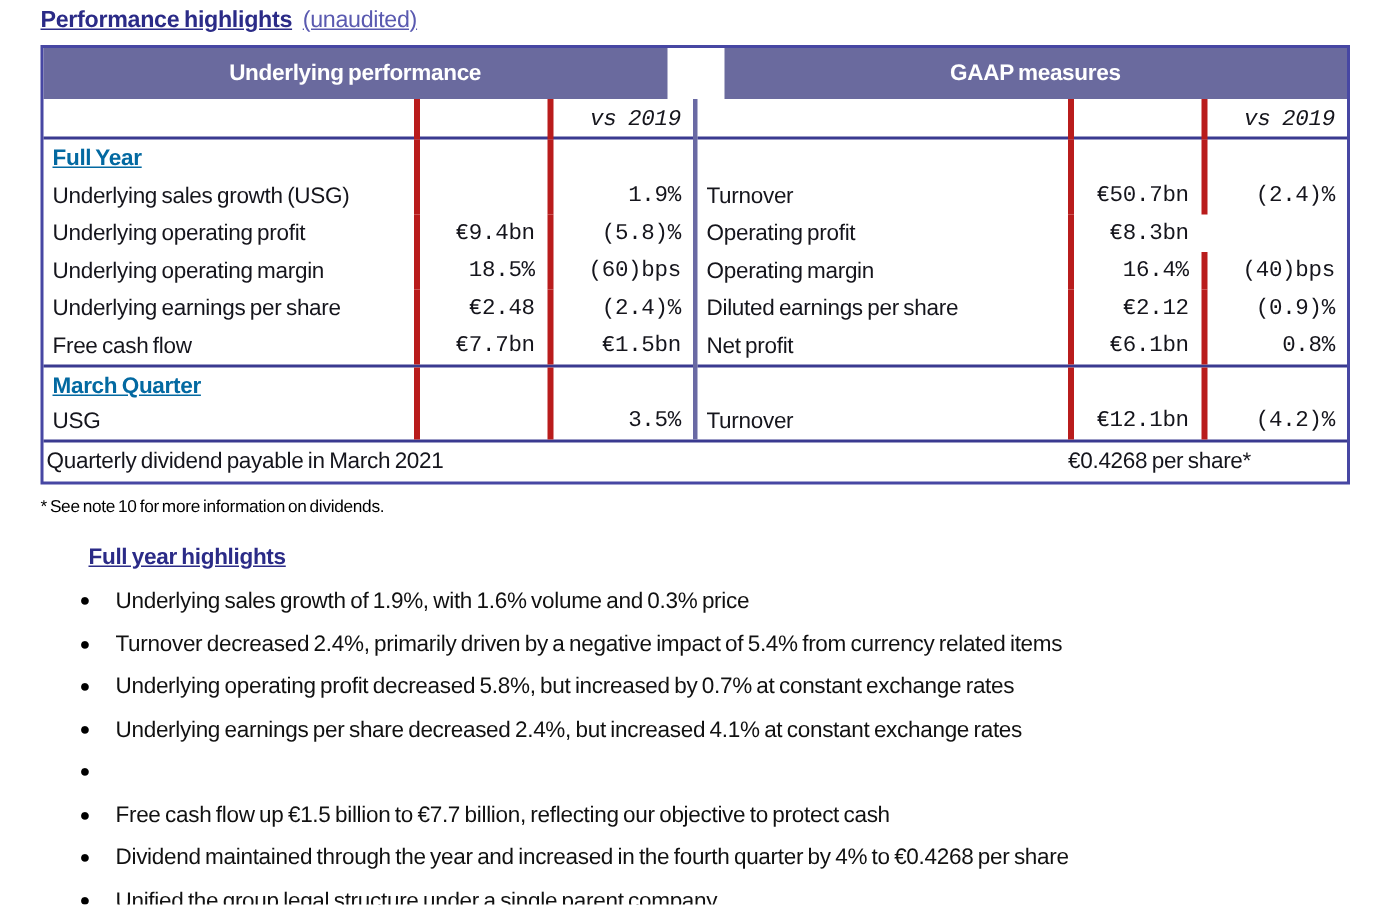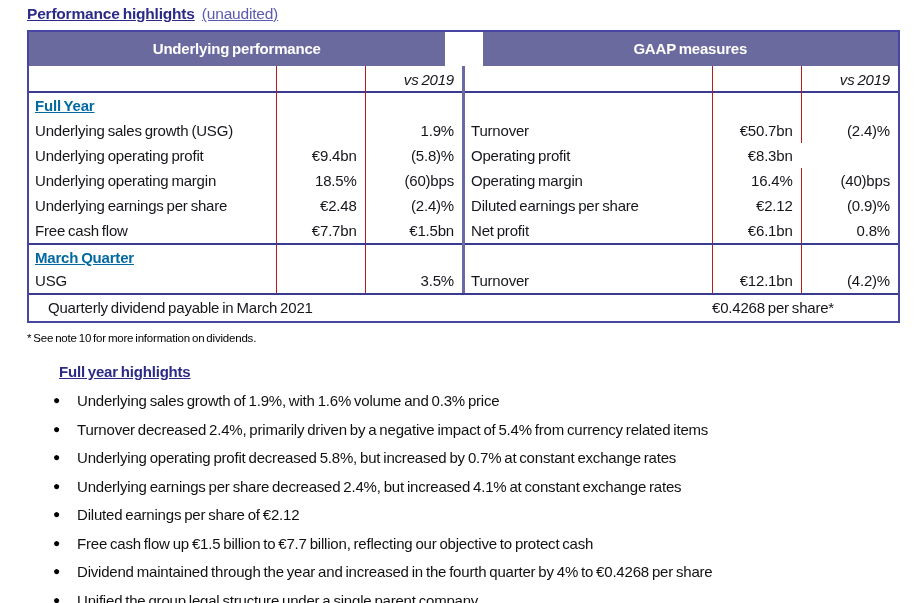--- a/index.html
+++ b/index.html
@@ -28,30 +28,30 @@
   }
   .hdr-gap { width: 4px; background: #ffffff; }
 
   .cols { display: flex; }
   .half { flex: 1; }
   .half-left { border-right: 3px solid #6a6aa4; }
 
   .vs-row, .t-row { display: grid; grid-template-columns: 57% 20.5% 22.5%; }
   .vs-row { height: 27px; line-height: 27px; border-bottom: 2px solid #3a3a90; font-size: 15px; }
   .vs-cell { font-style: italic; text-align: right; padding-right: 8px; }
-  .cell-border { border-left: 1px solid #b91c1c; }
+  .cell-border { border-left: 4px solid #b91c1c; font-family: Liberation Mono, monospace; }
 
   .t-row { height: 25px; line-height: 25px; font-size: 15px; }
   .t-label { padding-left: 6px; white-space: nowrap; overflow: hidden; }
   .t-val, .t-vs { text-align: right; padding-right: 8px; white-space: nowrap; }
   .row-sep { border-top: 2px solid #3a3a90; }
   .section-label { color: #0369a1; font-weight: bold; text-decoration: underline; }
 
   .dividend { display: flex; border-top: 2px solid #3a3a90; height: 28px; line-height: 26px; font-size: 15px; }
-  .div-label { padding-left: 19px; flex: 1; }
+  .div-label { padding-left: 2px; flex: 1; }
   .div-value { width: 250px; text-align: center; }
 
   .footnote { font-size: 11.5px; margin-top: 9px; color: #000; }
 
   .fyh-heading {
     margin-top: 19px; font-size: 15px; font-weight: bold;
     color: #2b2b87; text-decoration: underline; margin-left: 32px;
   }
 
   .bullets { margin-top: 12px; }
@@ -199,21 +199,20 @@
     <div class="bullet">
       <span class="dot">●</span>
       <span class="b-text">Underlying operating profit decreased 5.8%, but increased by 0.7% at constant exchange rates</span>
     </div>
     <div class="bullet">
       <span class="dot">●</span>
       <span class="b-text">Underlying earnings per share decreased 2.4%, but increased 4.1% at constant exchange rates</span>
     </div>
     <div class="bullet">
       <span class="dot">●</span>
-      <span class="b-text">Diluted earnings per share of €2.12</span>
     </div>
     <div class="bullet">
       <span class="dot">●</span>
       <span class="b-text">Free cash flow up €1.5 billion to €7.7 billion, reflecting our objective to protect cash</span>
     </div>
     <div class="bullet">
       <span class="dot">●</span>
       <span class="b-text">Dividend maintained through the year and increased in the fourth quarter by 4% to €0.4268 per share</span>
     </div>
     <div class="bullet">

